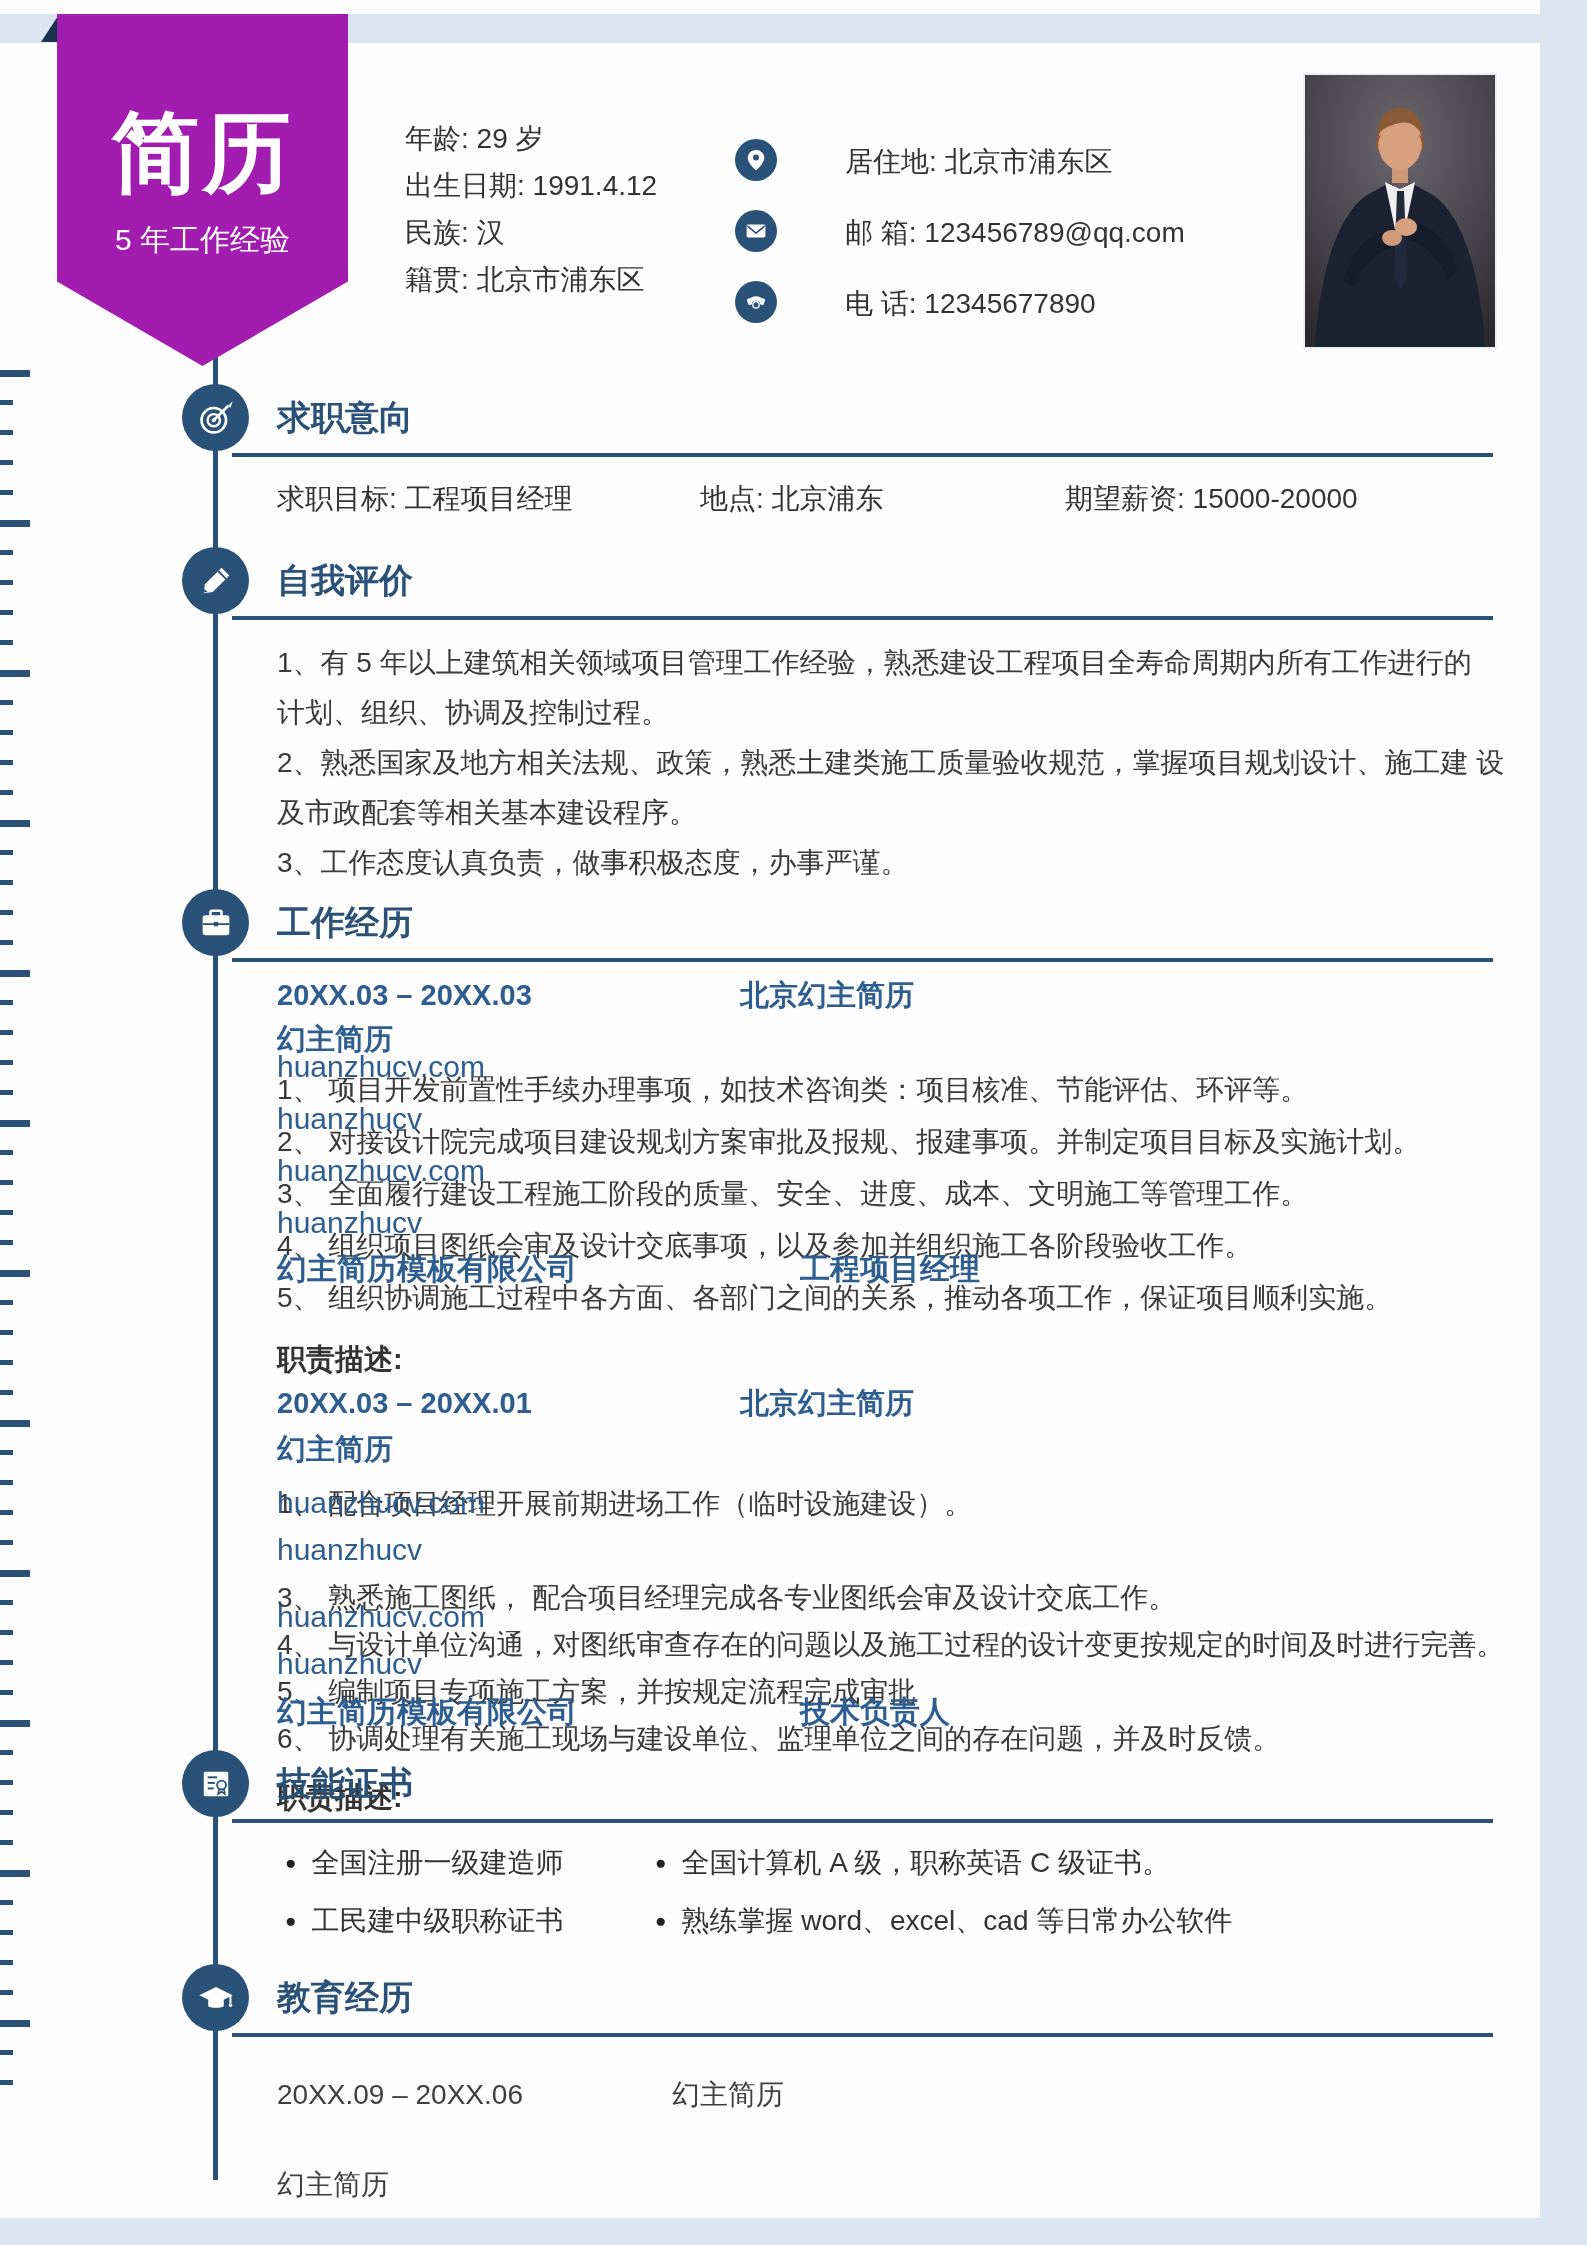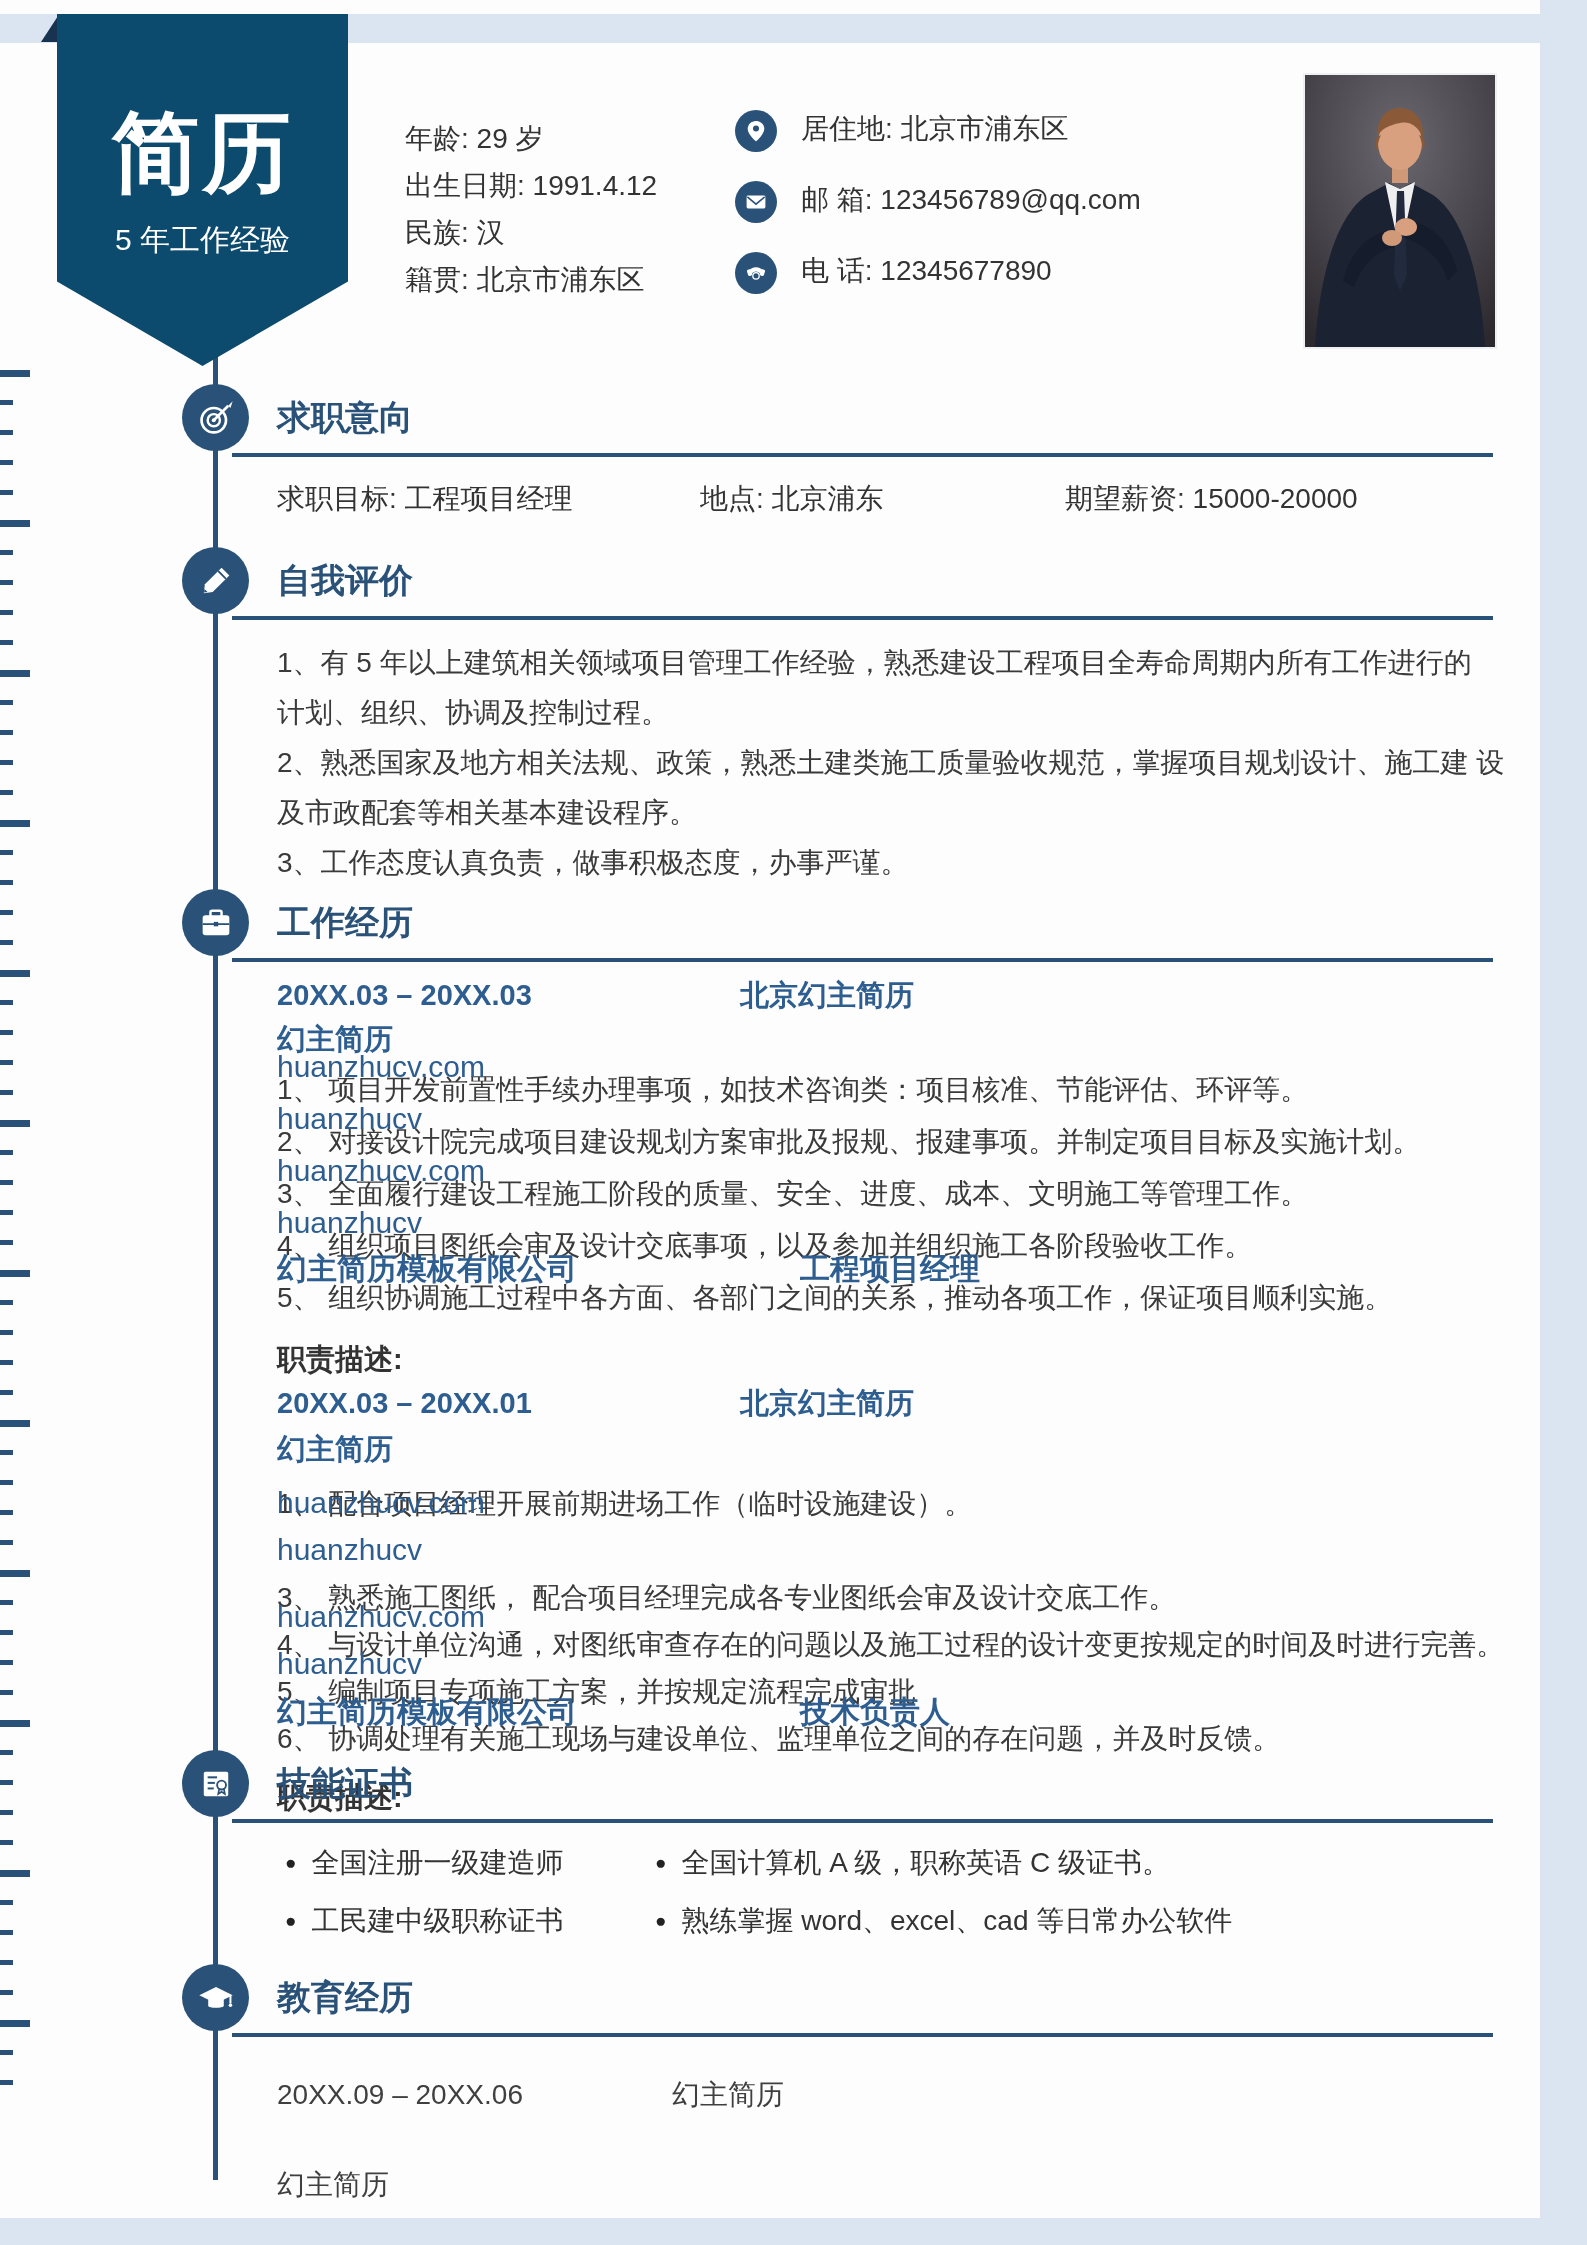--- a/index.html
+++ b/index.html
@@ -9,32 +9,32 @@
   #strip-top{left:0;top:14px;width:1587px;height:29px;}
   #strip-right{left:1540px;top:0;width:47px;height:2245px;}
   #strip-bottom{left:0;top:2218px;width:1587px;height:27px;}
   
   #ruler{position:absolute;left:0;top:0;width:40px;height:2245px;z-index:1;}
   .dash{position:absolute;left:0;width:13px;height:5px;background:#2a5278;}
   .dash.thick{width:30px;height:7px;}
   
   #timeline{position:absolute;left:213px;top:332px;width:5px;height:1848px;background:#2a5278;z-index:1;}
   
-  #ribbon{position:absolute;left:57px;top:14px;width:291px;height:352px;background:#0c4a6e;
+  #ribbon{position:absolute;left:57px;top:14px;width:291px;height:352px;background:#a21caf;
           clip-path:polygon(0 0,100% 0,100% 76%,50% 100%,0 76%);z-index:3;}
   #ribbon-fold{position:absolute;left:41px;top:16px;width:17px;height:26px;background:#17334f;
           clip-path:polygon(100% 0,100% 100%,0 100%);z-index:2;}
   .ribbon-title{position:absolute;left:0;top:80px;width:100%;text-align:center;
           font-size:88px;font-weight:bold;color:#fff;letter-spacing:3px;}
   .ribbon-sub{position:absolute;left:0;top:206px;width:100%;text-align:center;font-size:30px;color:#fff;}
   
   #basic{position:absolute;left:405px;top:115px;z-index:2;}
   .info-line{height:47px;line-height:47px;font-size:28px;color:#333;white-space:nowrap;}
   #contact{position:absolute;left:735px;top:110px;z-index:2;}
-  .contact-row{height:71px;display:flex;align-items:flex-start;}
+  .contact-row{height:71px;display:flex;align-items:flex-end;gap:44px;}
   .cicon{width:42px;height:42px;border-radius:50%;background:#2a5278;margin-right:24px;flex:none;
          display:flex;align-items:center;justify-content:center;}
   .ctext{font-size:28px;color:#333;white-space:nowrap;}
   
   #photo{position:absolute;left:1303px;top:73px;width:190px;height:272px;border:2px solid #eef0f3;z-index:2;}
   
   .sec{position:absolute;left:277px;z-index:2;width:1262px;}
   .sec-icon{position:absolute;left:-95px;top:-9px;width:67px;height:67px;border-radius:50%;
             background:#2a5278;display:flex;align-items:center;justify-content:center;}
   .sec-h{font-size:34px;font-weight:bold;color:#2a5278;height:48px;line-height:48px;}

